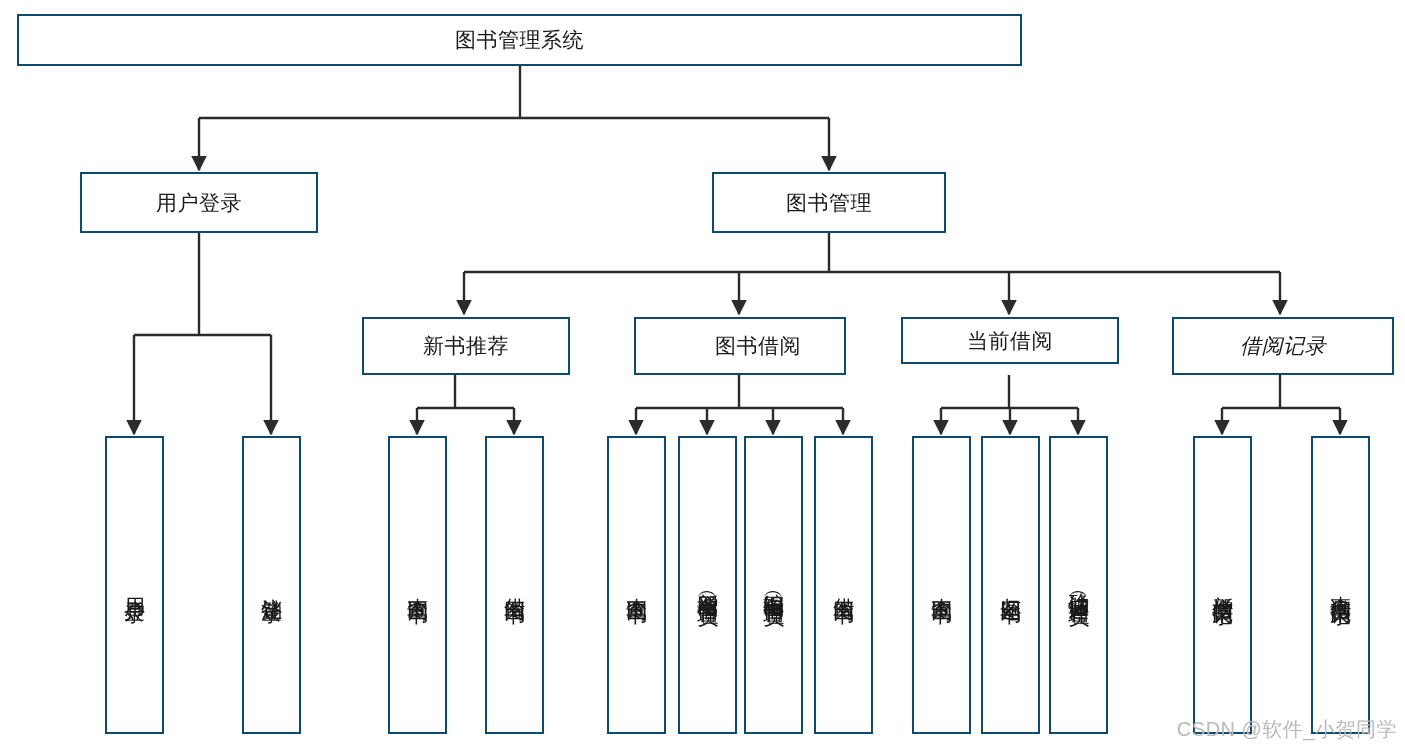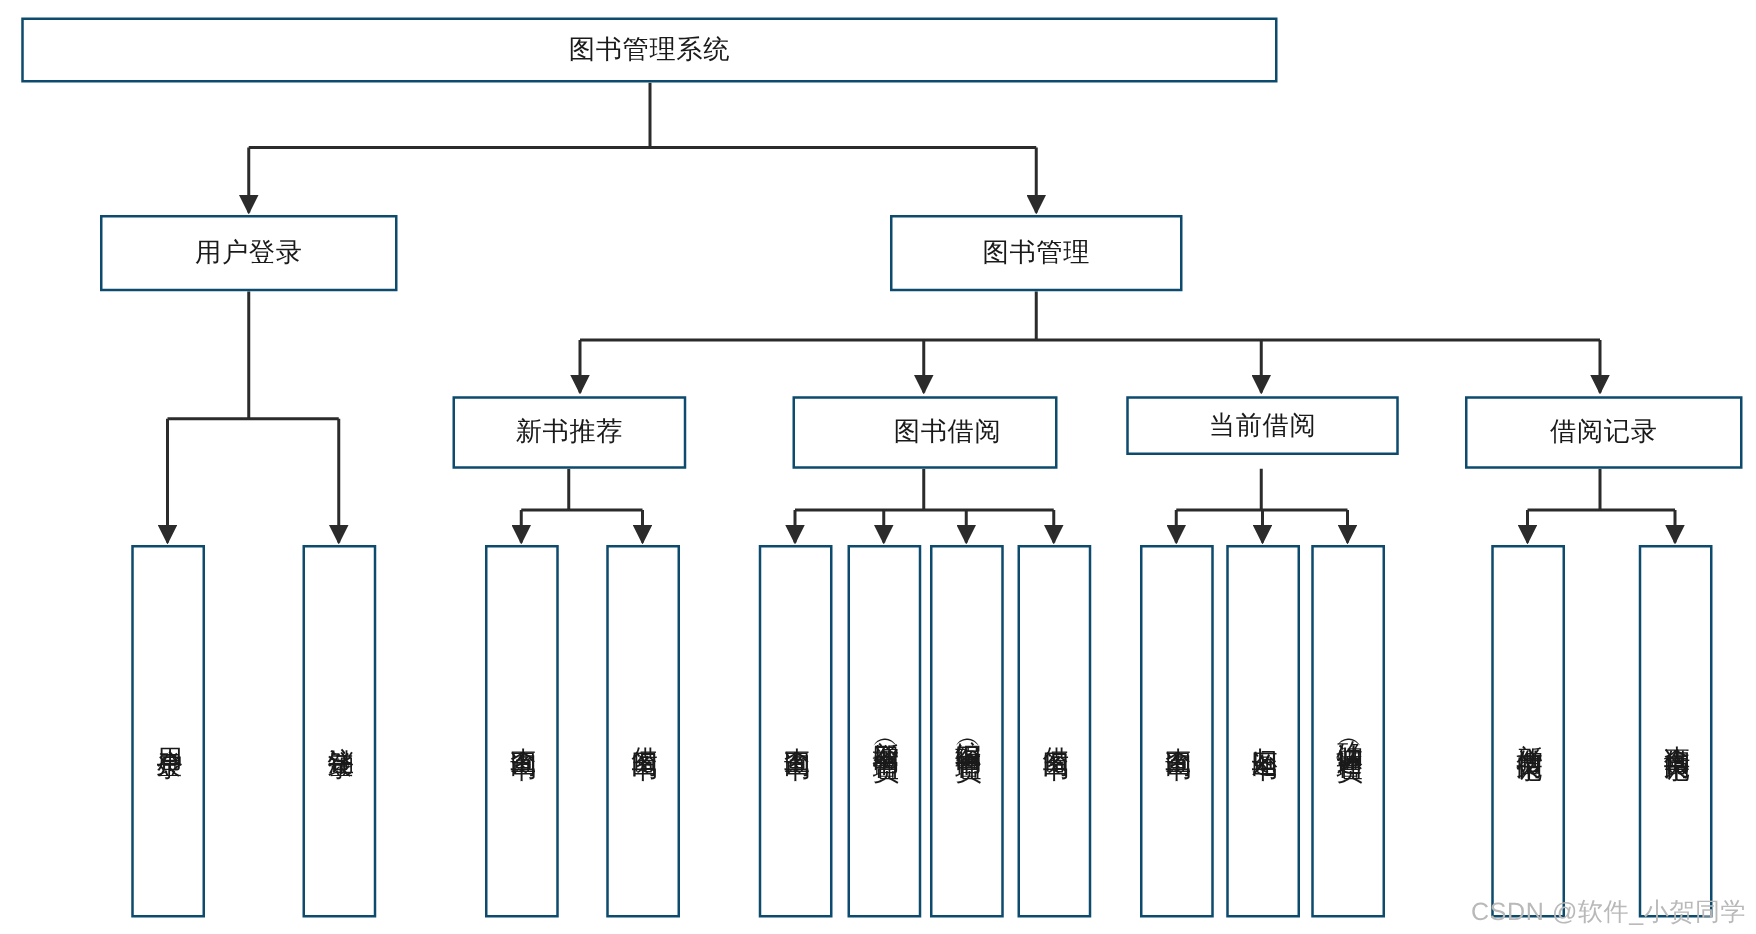--- a/index.html
+++ b/index.html
@@ -122,33 +122,33 @@
   </div>
 
   <div class="node-box" style="left:80px; top:172px; width:238px; height:61px;">
     <span class="node-label-h">用户登录</span>
   </div>
 
   <div class="node-box" style="left:712px; top:172px; width:234px; height:61px;">
     <span class="node-label-h">图书管理</span>
   </div>
 
-  <div class="node-box" style="left:362px; top:317px; width:187px; height:58px;">
+  <div class="node-box" style="left:362px; top:317px; width:208px; height:58px;">
     <span class="node-label-h">新书推荐</span>
   </div>
 
   <div class="node-box" style="left:634px; top:317px; width:212px; height:58px;padding-left:36px;">
     <span class="node-label-h">图书借阅</span>
   </div>
 
   <div class="node-box" style="left:901px; top:317px; width:218px; height:47px;">
     <span class="node-label-h">当前借阅</span>
   </div>
 
-  <div class="node-box" style="left:1172px; top:317px; width:222px; height:58px;">
+  <div class="node-box" style="left:1172px; top:317px; width:222px; height:58px;font-style:italic;">
     <span class="node-label-h">借阅记录</span>
   </div>
 
   <div class="node-box" style="left:105px; top:436px; width:59px; height:298px;">
     <span class="node-label-v">用户登录</span>
   </div>
   <div class="node-box" style="left:242px; top:436px; width:59px; height:298px;">
     <span class="node-label-v">注销登录</span>
   </div>
 

